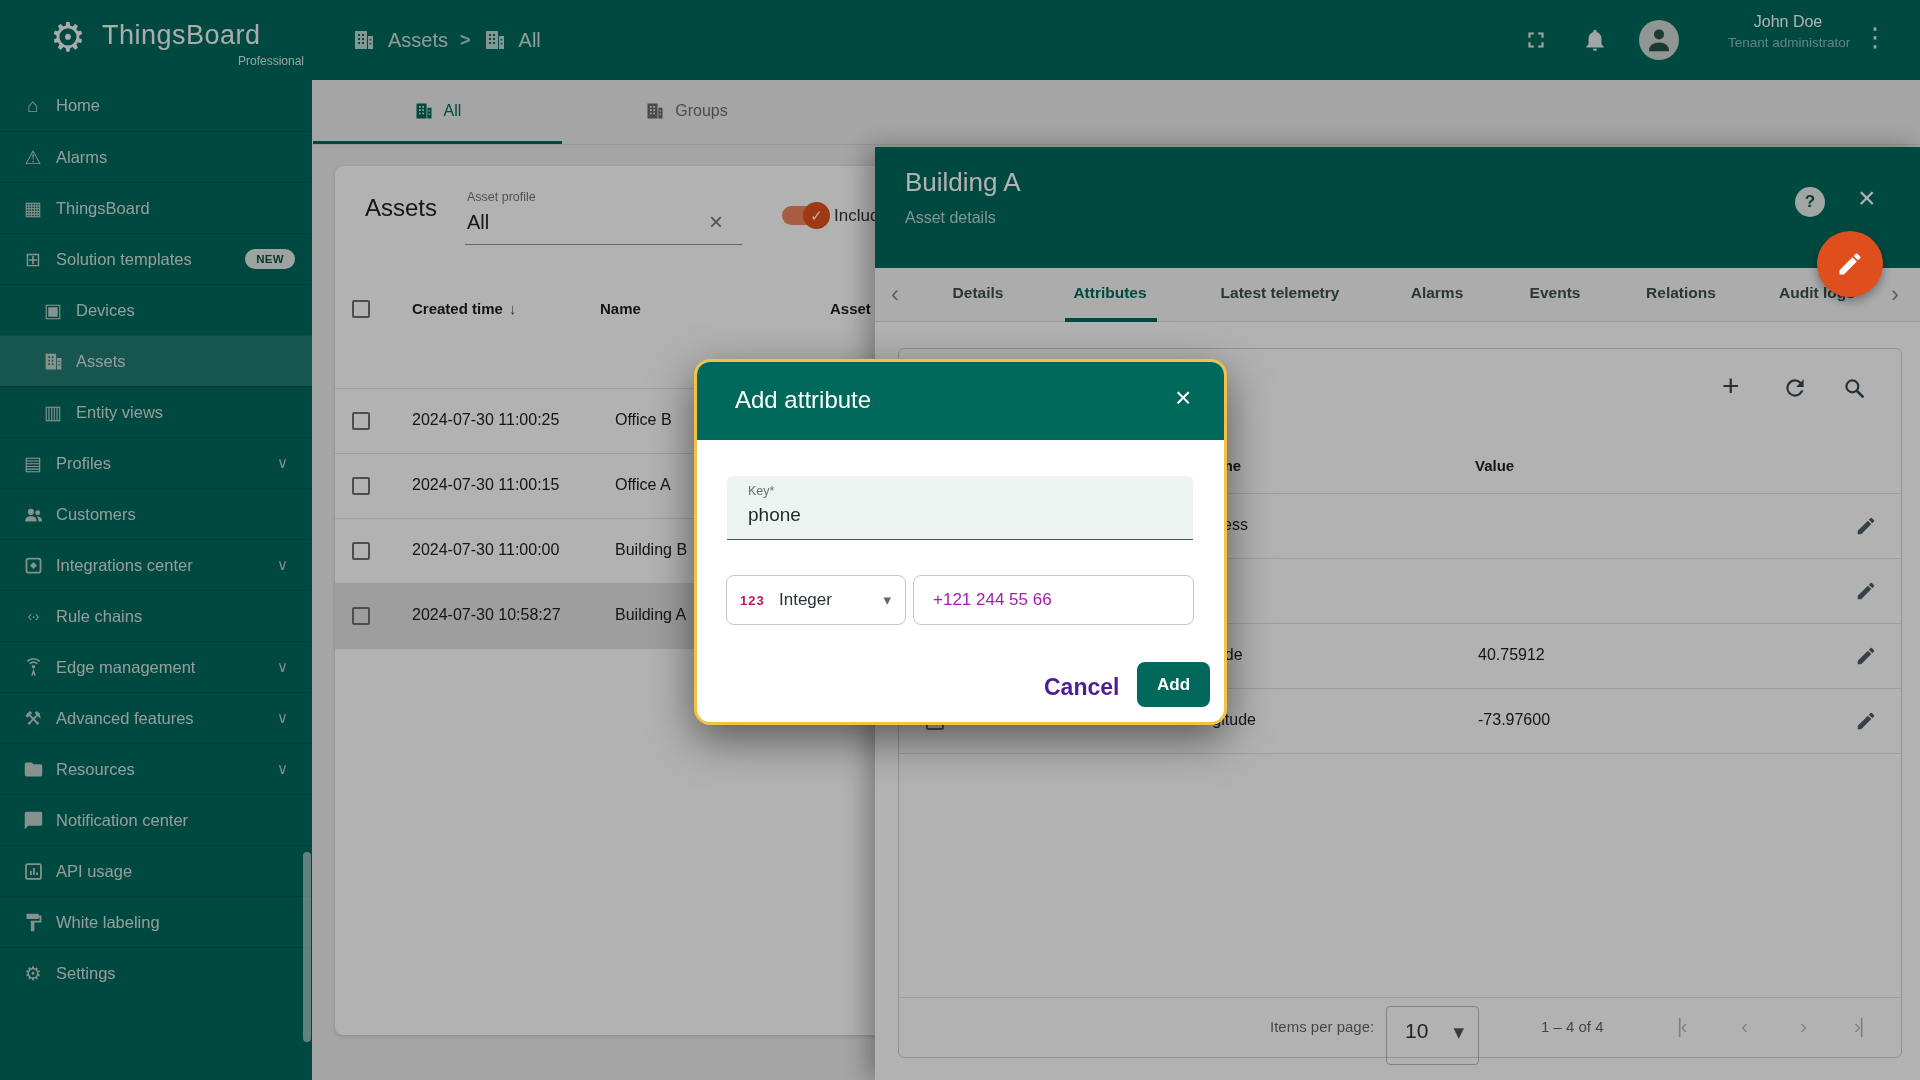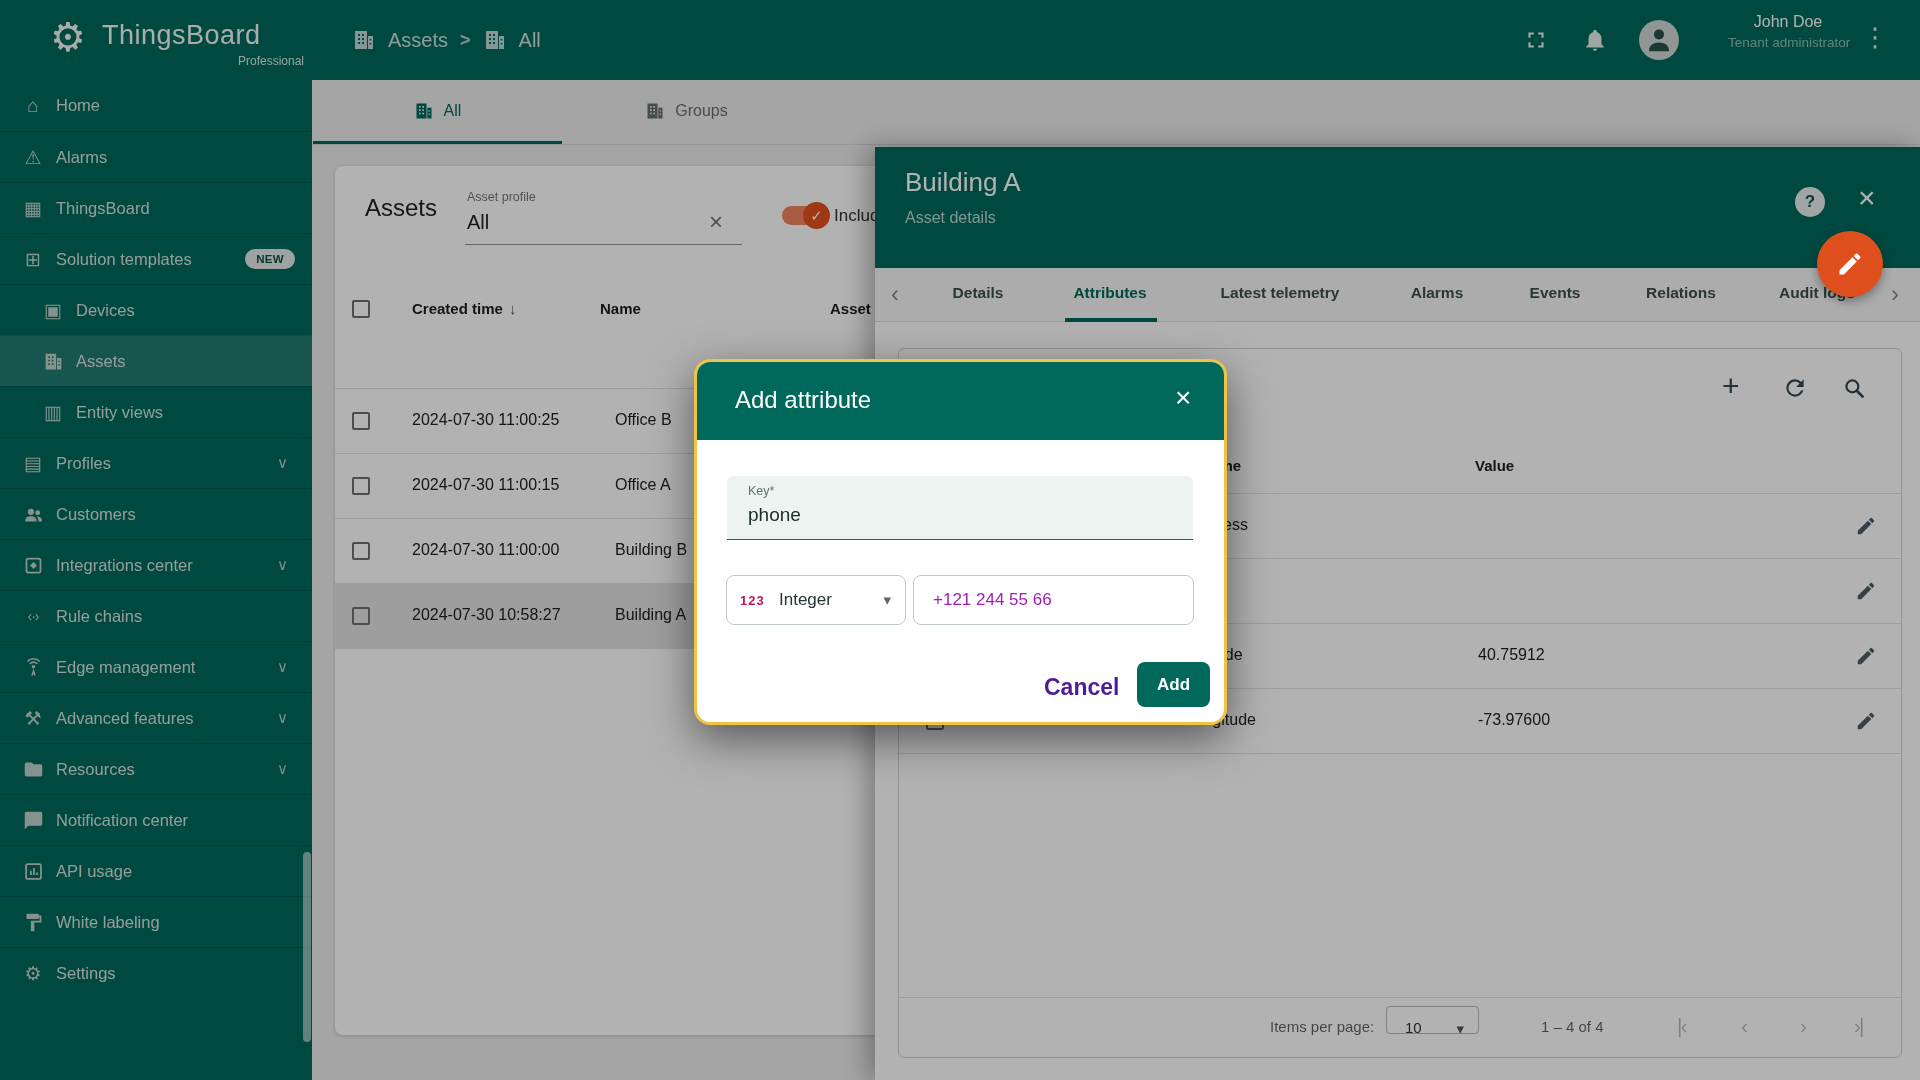--- a/index.html
+++ b/index.html
@@ -100,22 +100,22 @@
   .attr-toolbar-ic { position:absolute; top:26px; width:26px; height:26px; color:#37474f; cursor:pointer; }
   .attr-toolbar-ic.plus { left:823px; font-size:30px; color:#37474f; top:20px; width:auto; height:auto; }
   .attr-head { position:absolute; left:0; top:90px; width:100%; height:54px; font-size:15px; font-weight:700; color:#1d1d1d; }
   .attr-head .at-checkbox { position:absolute; left:27px; top:17px; }
   .attr-row { position:absolute; left:0; width:100%; height:65px; border-top:1px solid #e2e2e2; font-size:16px; color:#212121; }
   .attr-row .at-checkbox { position:absolute; left:27px; top:23px; }
   .pencil { position:absolute; left:956px; top:21px; width:22px; height:22px; fill:#4d5e66; cursor:pointer; }
   .attr-footer { position:absolute; left:0; bottom:0; width:100%; height:60px; border-top:1px solid #e2e2e2;
                  font-size:15px; color:rgba(0,0,0,.62); }
   .af-el { position:absolute; top:20px; }
-  .page-size { position:absolute; left:487px; top:8px; width:93px; height:28px; border:1px solid #b9b9b9;
-               border-radius:4px; font-size:15px; color:#333; }
+  .page-size { position:absolute; left:487px; top:8px; width:93px; height:59px; border:1px solid #b9b9b9;
+               border-radius:4px; font-size:21px; color:#333; }
   .pager-ic { position:absolute; top:16px; font-size:21px; color:rgba(0,0,0,.28); letter-spacing:-2px; }
 
   .fab { position:absolute; left:1817px; top:231px; width:66px; height:66px; border-radius:50%; background:#df4f1e;
          box-shadow:0 4px 10px rgba(0,0,0,.35); display:flex; align-items:center; justify-content:center; cursor:pointer; }
   .fab svg { width:28px; height:28px; fill:#fff; }
 
   
   .modal-wrap { position:absolute; left:694px; top:359px; width:533px; height:366px; border:3px solid #f2c242;
                 border-radius:16px; background:#fff; overflow:hidden; box-shadow:0 14px 44px rgba(0,0,0,.5);padding-left:8px; }
   .md-header { position:absolute; left:0; top:0; width:100%; height:78px; background:#00695c; }

